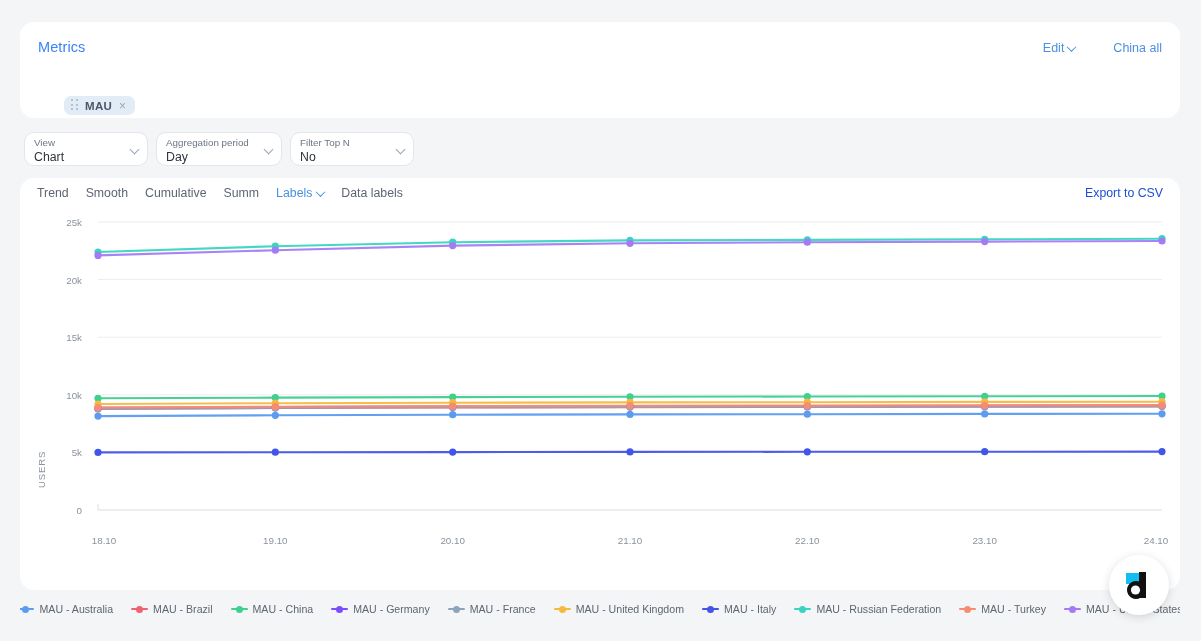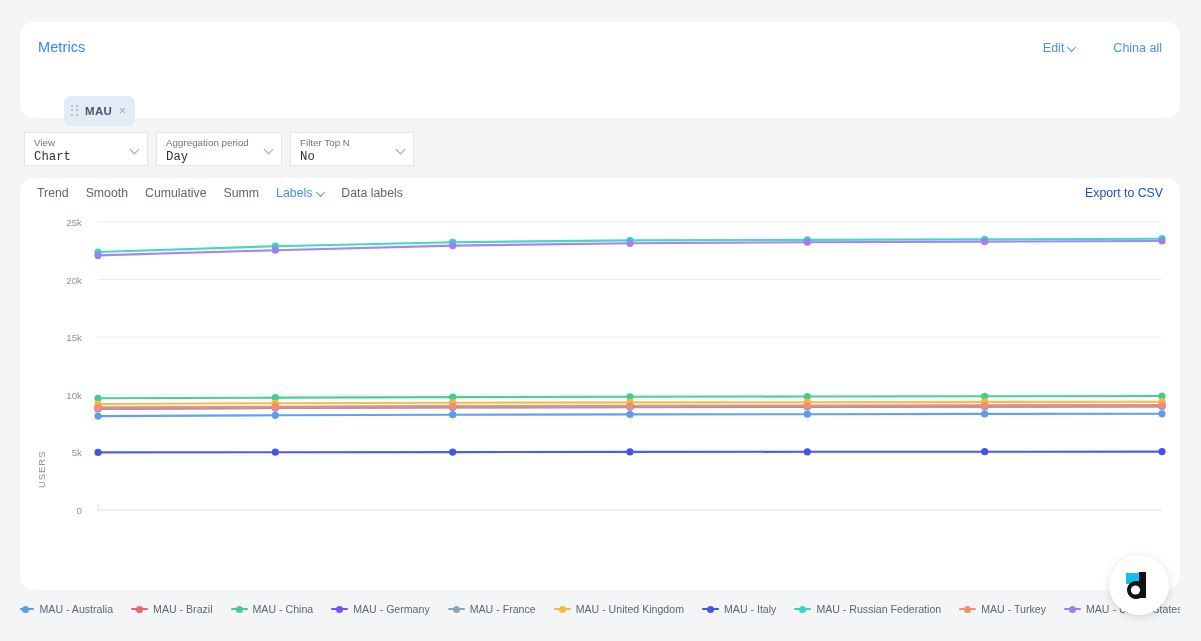--- a/index.html
+++ b/index.html
@@ -30,45 +30,45 @@
     font-size: 12.5px; color: #4a90e2; cursor: pointer;
     display: inline-flex; align-items: center; gap: 4px; padding-left: 24px;
   }
   .chev {
     display: inline-block; width: 7px; height: 7px;
     border-right: 1.4px solid currentColor; border-bottom: 1.4px solid currentColor;
     transform: rotate(45deg) translate(-1px,-1px);
   }
   .chip {
     position: absolute; left: 44px; top: 74px;
-    height: 30px; padding: 0 9px 0 7px;
+    height: 19px; padding: 0 9px 0 7px;
     background: #e2ecf7; border-radius: 7px;
     display: inline-flex; align-items: center; gap: 7px;
     cursor: pointer;
   }
   .drag-dots {
     width: 7px; height: 13px;
     display: grid; grid-template-columns: 2px 2px; grid-template-rows: 2px 2px 2px;
     gap: 2.5px 3px;
   }
   .drag-dots i { display: block; width: 2px; height: 2px; border-radius: 50%; background: #9fb3c8; }
   .chip-label { font-size: 11.5px; color: #4a5768; font-weight: bold; letter-spacing: .3px; }
   .chip-x { font-size: 12px; color: #9aa7b6; line-height: 1; }
 
   
   .selectors { position: absolute; left: 24px; top: 132px; display: flex; gap: 8px; }
   .select {
     position: relative; width: 124px; height: 34px;
-    background: #fff; border: 1px solid #e3e6ea; border-radius: 0;
+    background: #fff; border: 1px solid #e3e6ea; border-radius: 10px;
     padding: 4px 22px 0 9px; cursor: pointer;
   }
   .select.wide { width: 126px; }
   .select.highlight { border: 2px solid #f4786b; border-radius: 7px; padding-top: 3px; }
   .sel-label { font-size: 9.8px; color: #6b7684; line-height: 12px; white-space: nowrap; }
-  .sel-value { font-size: 12.3px; color: #2f3views; color: #2f333a; line-height: 16px; white-space: nowrap; font-family: Liberation Mono, monospace; }
+  .sel-value { font-size: 12.3px; color: #2f3views; color: #2f333a; line-height: 16px; white-space: nowrap; }
   .sel-chev {
     position: absolute; right: 9px; top: 13px;
     width: 7px; height: 7px;
     border-right: 1.3px solid #9aa7b6; border-bottom: 1.3px solid #9aa7b6;
     transform: rotate(45deg);
   }
 
   
   .chart-card {
     position: absolute; left: 20px; top: 178px;
@@ -280,20 +280,29 @@
           <circle cx="1142.0" cy="31.0" r="3.6" fill="#a47bf5"></circle>
         </svg>
       <div id="yticks">
           <div class="ytick" style="left: 22px; top: 300px;">0</div>
           <div class="ytick" style="left: 22px; top: 242.4px;">5k</div>
           <div class="ytick" style="left: 22px; top: 184.8px;">10k</div>
           <div class="ytick" style="left: 22px; top: 127.2px;">15k</div>
           <div class="ytick" style="left: 22px; top: 69.6px;">20k</div>
           <div class="ytick" style="left: 22px; top: 12px;">25k</div>
         </div>
+      <div class="xaxis" id="xticks">
+          <div class="xtick" style="left: 84px; top: 0px;">18.10</div>
+          <div class="xtick" style="left: 255.3px; top: 0px;">19.10</div>
+          <div class="xtick" style="left: 432.7px; top: 0px;">20.10</div>
+          <div class="xtick" style="left: 610px; top: 0px;">21.10</div>
+          <div class="xtick" style="left: 787.3px; top: 0px;">22.10</div>
+          <div class="xtick" style="left: 964.7px; top: 0px;">23.10</div>
+          <div class="xtick" style="left: 1136px; top: 0px;">24.10</div>
+        </div>
     </div>
 
     <div class="legend" id="legend">
         <div class="leg-item">
           <span class="leg-mark">
             <span class="bar" style="background:#5b9bf0"></span>
                     <span class="dot" style="background:#5b9bf0"></span>
           </span>
           <span class="leg-text">MAU - Australia</span>
         </div>

